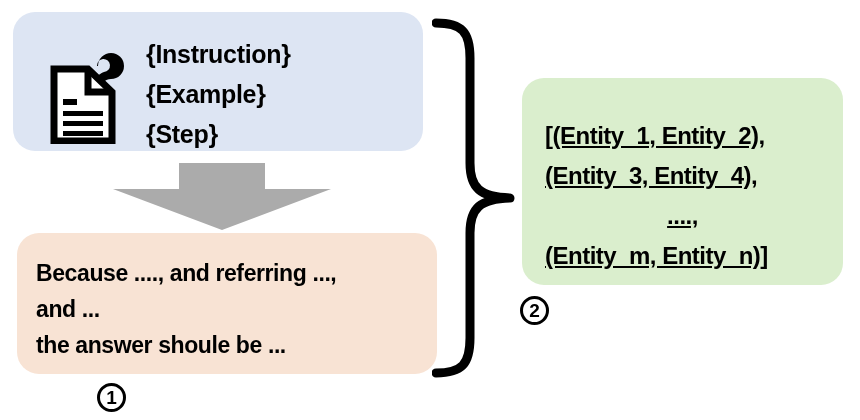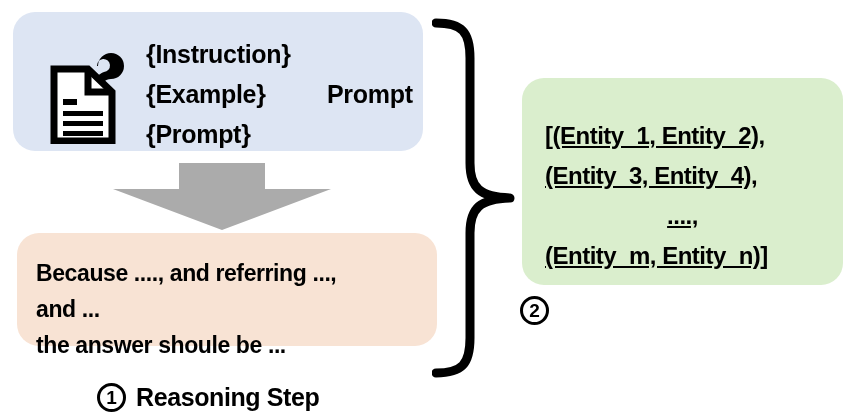--- a/index.html
+++ b/index.html
@@ -33,21 +33,21 @@
     left: 13px;
     top: 12px;
     width: 410px;
     height: 139px;
     background: #dde5f3;
   }
   .card-reasoning {
     left: 17px;
     top: 233px;
     width: 420px;
-    height: 113px;
+    height: 141px;
     background: #f8e3d4;
   }
   .card-structure {
     left: 522px;
     top: 78px;
     width: 321px;
     height: 207px;
     background: #daeecd;
   }
 
@@ -191,24 +191,23 @@
         <rect x="15" y="95" width="40" height="5" fill="#000"></rect>
       </svg>
     </span>
 
     <div class="prompt-lines">
       <div class="prompt-row">
         <span>{Instruction}</span>
       </div>
       <div class="prompt-row">
         <span>{Example}</span>
-        <span class="prompt-label">Prompt</span>
       </div>
       <div class="prompt-row">
-        <span>{Prompt}</span>
+        <span>{Step}</span>
       </div>
     </div>
   </div>
 
   <span class="arrow-down">
     <svg width="218" height="67" viewBox="0 0 218 67" xmlns="http://www.w3.org/2000/svg">
       <path d="M66 0 L152 0 L152 26 L218 26 L109 67 L0 26 L66 26 Z" fill="#ababab"></path>
     </svg>
   </span>
 
@@ -236,20 +235,19 @@
     <div class="structure-text">
       <span class="ln ln-left">[(Entity_1, Entity_2),</span>
       <span class="ln ln-left">(Entity_3, Entity_4),</span>
       <span class="ln">....,</span>
       <span class="ln ln-left">(Entity_m, Entity_n)]</span>
     </div>
   </div>
 
   <div class="caption caption-reasoning">
     <span class="badge">1</span>
-    <span class="caption-text">Reasoning Step</span>
   </div>
 
   <div class="caption caption-structure">
     <span class="badge">2</span>
   </div>
 
 </div>
 
 </body></html>

